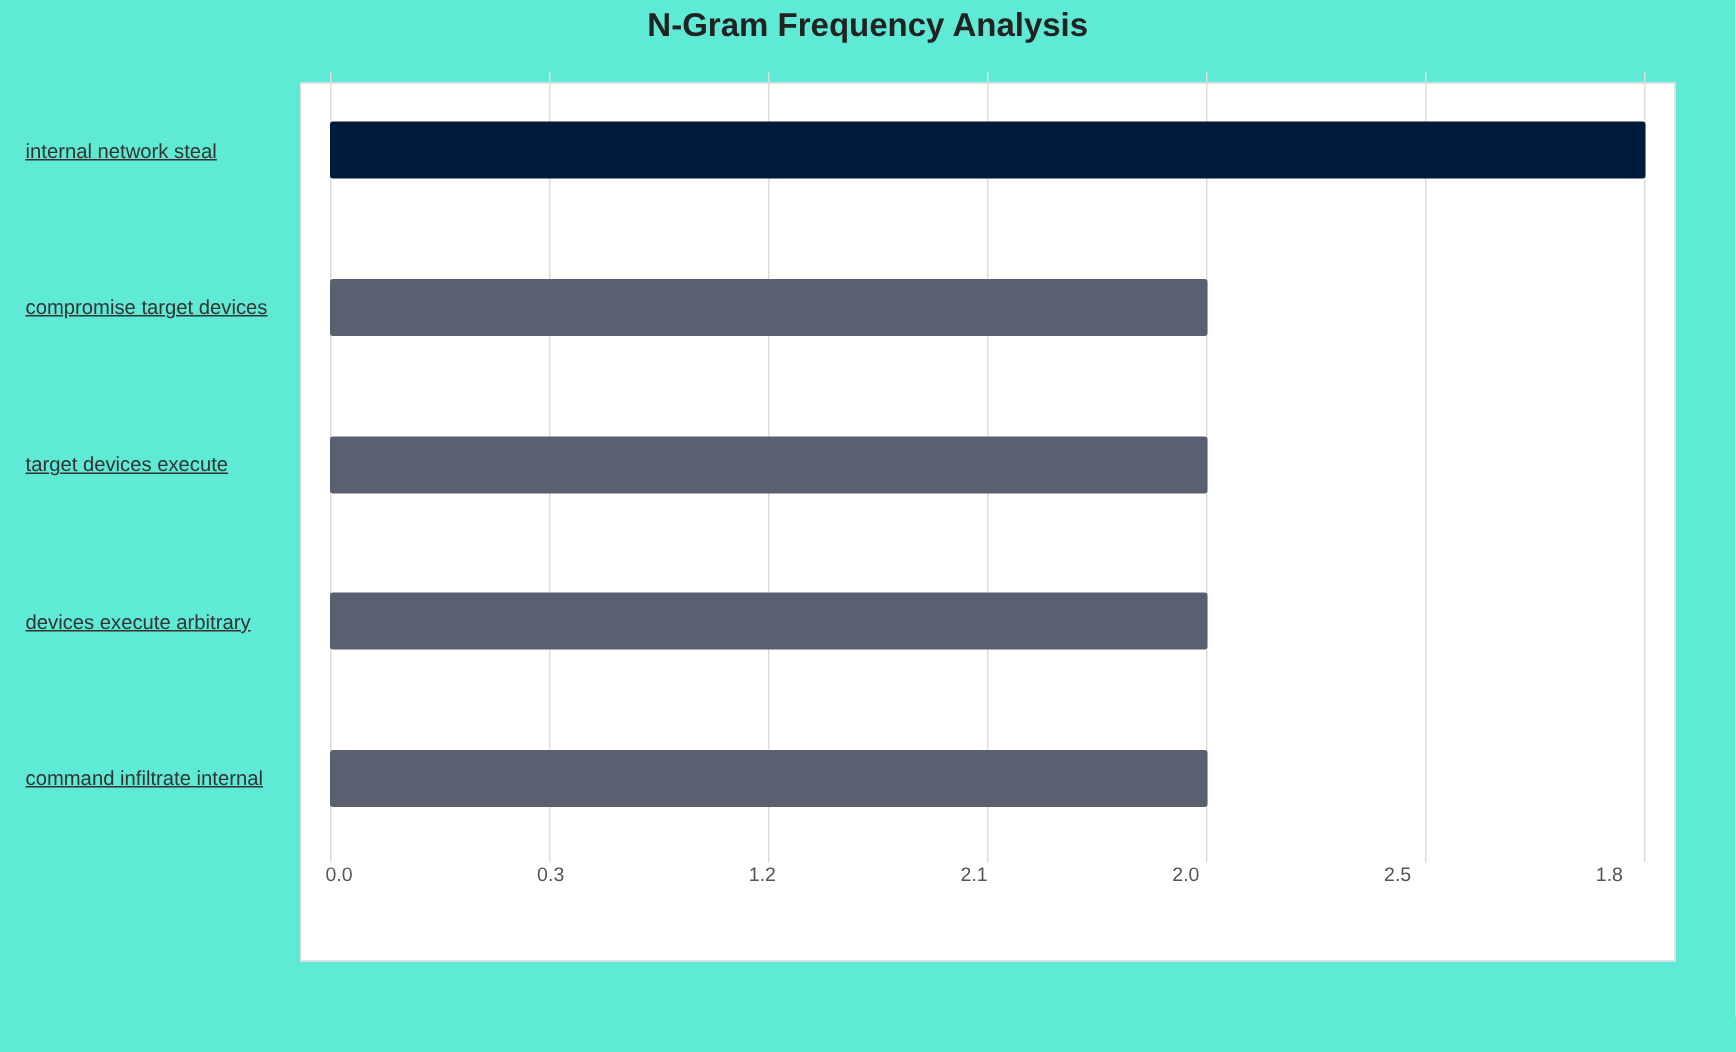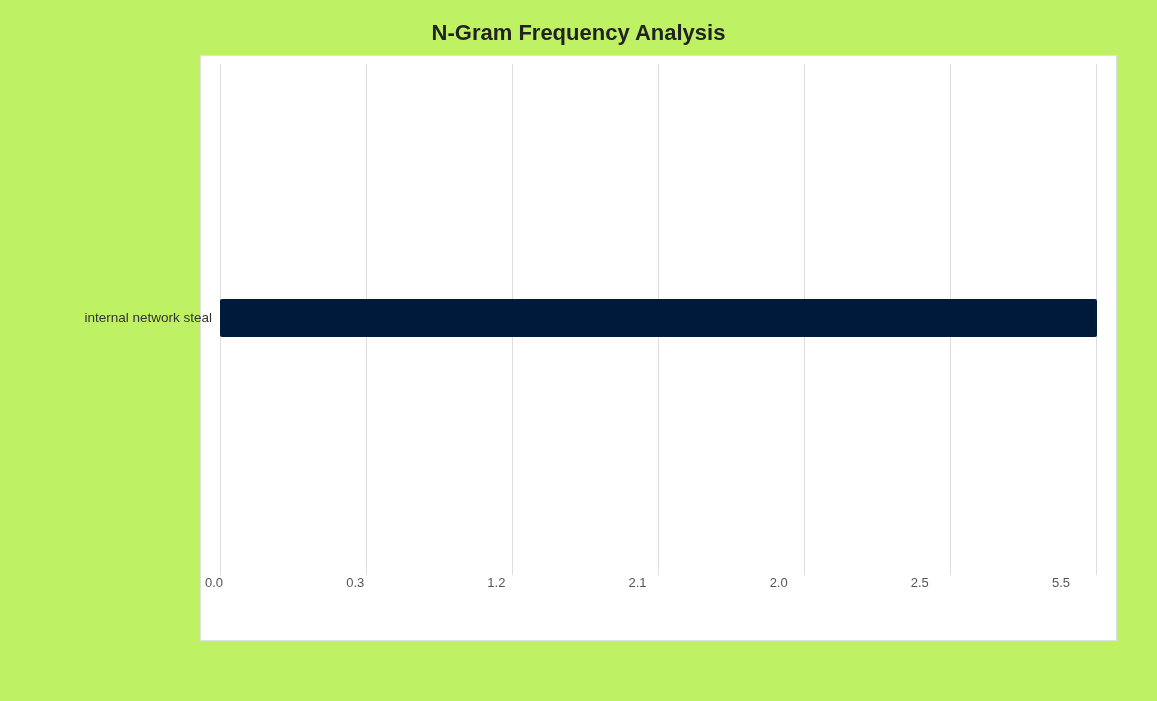--- a/index.html
+++ b/index.html
@@ -6,23 +6,23 @@
     body {
       background: #f8f8f8;
       font-family: Arial, sans-serif;
       width: 1157px;
       height: 701px;
       overflow: hidden;
     }
     .chart-container {
       width: 1157px;
       height: 701px;
-      background: #bef264;
+      background: #5eead4;
       position: relative;
-      padding: 20px 20px 60px 20px;
+      padding: 4px 20px 60px 20px;
     }
     .chart-title {
       text-align: center;
       font-size: 22px;
       font-weight: bold;
       color: #222;
       margin-bottom: 18px;
     }
     .chart-area {
       display: flex;
@@ -57,24 +57,24 @@
     }
     .bar-row {
       display: flex;
       align-items: center;
       height: 52px;
     }
     .bar-label {
       position: absolute;
       right: calc(100% + 8px);
       width: 195px;
-      text-align: right;
       font-size: 13.5px;
       color: #333;
       white-space: nowrap;
+      text-decoration: underline;
     }
     .bar {
       height: 38px;
       border-radius: 2px;
     }
     .bar-dark {
       background: #001a3c;
     }
     .bar-gray {
       background: #5a6070;
@@ -82,21 +82,21 @@
     .x-axis {
       display: flex;
       justify-content: space-between;
       margin-top: 4px;
       height: 30px;
       align-items: flex-start;
     }
     .x-tick {
       font-size: 13px;
       color: #555;
-      text-align: left;
+      text-align: right;
       width: 30px;
       transform: translateX(-50%);
     }
     .x-axis-label {
       text-align: center;
       font-size: 14px;
       color: #444;
       margin-top: 2px;
       margin-left: 200px;
       margin-right: 40px;
@@ -129,27 +129,43 @@
       <div class="grid-line"></div>
       <div class="grid-line"></div>
       <div class="grid-line"></div>
     </div>
 
     <div class="bars-wrapper" id="bars-wrapper">
     <div class="bar-row" style="position: relative;">
           <span class="bar-label">internal network steal</span>
           <div class="bar bar-dark" style="width: 100%;"></div>
         </div>
+        <div class="bar-row" style="position: relative;">
+          <span class="bar-label">compromise target devices</span>
+          <div class="bar bar-gray" style="width: 66.6667%;"></div>
+        </div>
+        <div class="bar-row" style="position: relative;">
+          <span class="bar-label">target devices execute</span>
+          <div class="bar bar-gray" style="width: 66.6667%;"></div>
+        </div>
+        <div class="bar-row" style="position: relative;">
+          <span class="bar-label">devices execute arbitrary</span>
+          <div class="bar bar-gray" style="width: 66.6667%;"></div>
+        </div>
+        <div class="bar-row" style="position: relative;">
+          <span class="bar-label">command infiltrate internal</span>
+          <div class="bar bar-gray" style="width: 66.6667%;"></div>
+        </div>
       </div>
 
     <div class="x-axis" id="x-axis">
     <span class="x-tick">0.0</span>
         <span class="x-tick">0.3</span>
         <span class="x-tick">1.2</span>
         <span class="x-tick">2.1</span>
         <span class="x-tick">2.0</span>
         <span class="x-tick">2.5</span>
-        <span class="x-tick">5.5</span>
+        <span class="x-tick">1.8</span>
       </div>
   </div>
 
   <div class="x-axis-label">Frequency</div>
 </div>
 
 </body></html>

